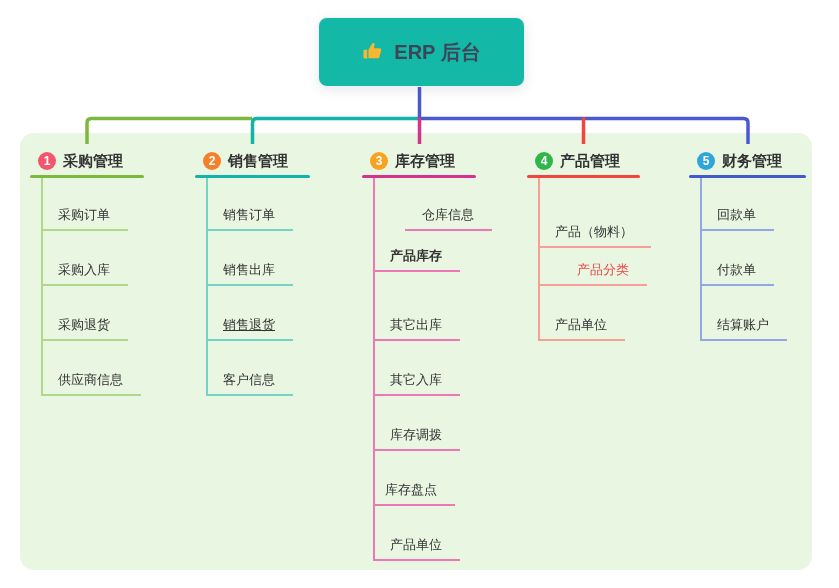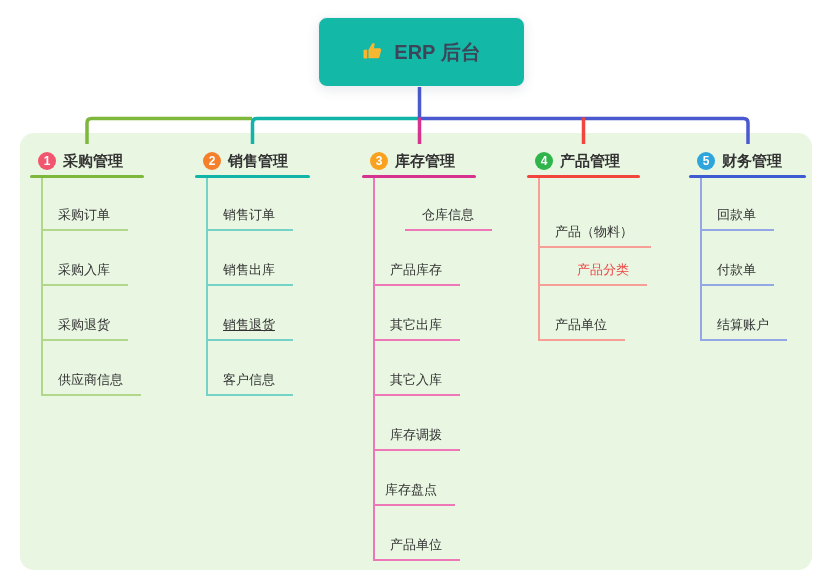--- a/index.html
+++ b/index.html
@@ -98,21 +98,21 @@
   </div>
 
   <div class="branch" data-idx="2">
     <div class="branch-header">
       <span class="badge" style="background: rgb(249, 162, 31);">3</span>
       <span class="branch-title">库存管理</span>
     </div>
     <div class="branch-underline" style="background: rgb(214, 51, 143);"></div>
     <div class="branch-vline" style="background: rgb(238, 119, 184); height: 383px;"></div>
   <div class="item" style="top: 56px; padding-left: 32px;"><span style="border-bottom-color: rgb(238, 119, 184); color: rgb(51, 51, 51);">仓库信息</span></div>
-    <div class="item" style="top: 111px;"><span style="border-bottom-color: rgb(238, 119, 184); color: rgb(51, 51, 51);">产品库存</span></div>
+    <div class="item" style="top: 97px; font-weight: bold;"><span style="border-bottom-color: rgb(238, 119, 184); color: rgb(51, 51, 51);">产品库存</span></div>
     <div class="item" style="top: 166px;"><span style="border-bottom-color: rgb(238, 119, 184); color: rgb(51, 51, 51);">其它出库</span></div>
     <div class="item" style="top: 221px;"><span style="border-bottom-color: rgb(238, 119, 184); color: rgb(51, 51, 51);">其它入库</span></div>
     <div class="item" style="top: 276px;"><span style="border-bottom-color: rgb(238, 119, 184); color: rgb(51, 51, 51);">库存调拨</span></div>
     <div class="item" style="top: 331px;"><span style="border-bottom-color: rgb(238, 119, 184); color: rgb(51, 51, 51); padding-left: 12px;">库存盘点</span></div>
     <div class="item" style="top: 386px;"><span style="border-bottom-color: rgb(238, 119, 184); color: rgb(51, 51, 51);">产品单位</span></div>
   </div>
 
   <div class="branch" data-idx="3">
     <div class="branch-header">
       <span class="badge" style="background: rgb(47, 181, 74);">4</span>

